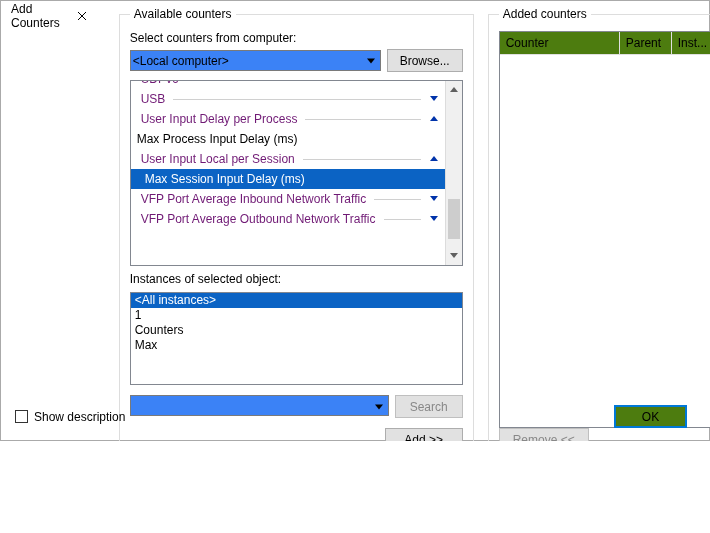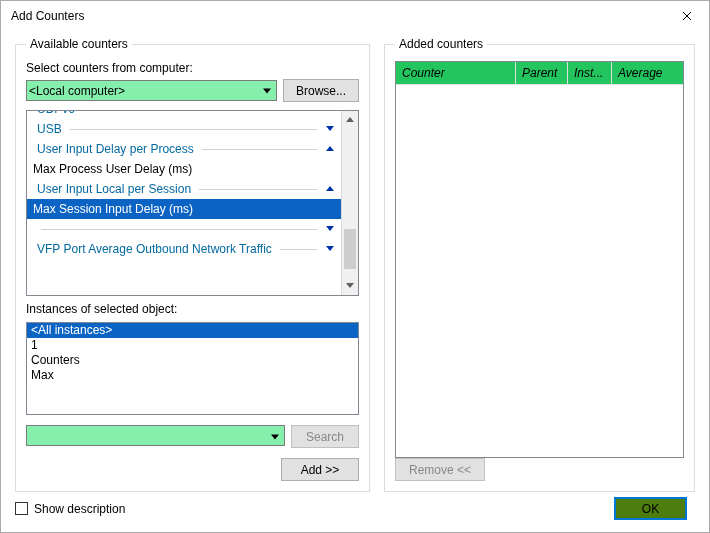--- a/index.html
+++ b/index.html
@@ -1,29 +1,29 @@
 <!DOCTYPE html>
 <html><head>
 <meta charset="utf-8">
 <style>
   * { box-sizing: border-box; font-family: "Segoe UI", Tahoma, sans-serif; font-size: 12px; }
   body { margin: 0; background: #fff; }
-  .window { width: 710px; height: 533px; border: 1px solid #aaa; background: #fff; display: flex; flex-direction: column; position: relative; }
+  .window { width: 710px; height: 441px; border: 1px solid #aaa; background: #fff; display: flex; flex-direction: row; position: relative; }
   .titlebar { height: 30px; display: flex; align-items: center; padding: 0 0 0 10px; }
   .titlebar .title { flex: 1; }
   .close-btn { width: 45px; height: 30px; display: flex; align-items: center; justify-content: center; cursor: pointer; }
   .body { flex: 1; padding: 6px 14px 0 14px; display: flex; gap: 14px; }
   fieldset.panel { border: 1px solid #ddd; padding: 8px 10px 10px 10px; margin: 0; display: flex; flex-direction: column; }
   fieldset.panel > legend { padding: 0 4px; color: #000; }
   .left-panel { width: 355px; height: 455px; }
   .right-panel { flex: 1; height: 455px; }
   .label { margin: 2px 0 4px 0; }
   .row { display: flex; gap: 6px; align-items: center; }
   select.combo, .combo-like {
-    height: 21px; border: 1px solid #7a7a7a; background: #86efac; padding: 0 2px;
+    height: 21px; border: 1px solid #7a7a7a; background: #3b82f6; padding: 0 2px;
     appearance: none; -webkit-appearance: none; position: relative;
   }
   .combo-wrap { position: relative; display: inline-block; }
   .combo-wrap::after {
     content: ""; position: absolute; right: 6px; top: 50%; transform: translateY(-50%);
     border-left: 4px solid transparent; border-right: 4px solid transparent; border-top: 5px solid #000;
     pointer-events: none;
   }
   button.win {
     height: 23px; border: 1px solid #adadad; background: #e1e1e1; padding: 0 12px; cursor: pointer;
@@ -34,43 +34,43 @@
   .counter-list {
     border: 1px solid #828790; height: 192px; margin-top: 8px; position: relative; background: #fff;
     display: flex;
   }
   .counter-list-inner { flex: 1; overflow: hidden; position: relative; }
   .scrollbar { width: 17px; background: #f0f0f0; border-left: 1px solid #dcdcdc; position: relative; }
   .scrollbar .arrow { height: 17px; display:flex; align-items:center; justify-content:center; }
   .scrollbar .arrow svg { display:block; }
   .scrollbar .thumb { position: absolute; left: 2px; right: 2px; background: #cdcdcd; }
   .tree-item {
-    height: 20px; display: flex; align-items: center; padding: 0 6px 0 10px; color: #0369a1; cursor: default; gap: 4px;
+    height: 20px; display: flex; align-items: center; padding: 0 6px 0 10px; color: #701a75; cursor: default; gap: 4px;
   }
   .tree-item .line { flex: 1; border-top: 1px solid #d0d0d0; margin: 0 4px; height: 0; }
   .tree-item .txt { white-space: nowrap; }
   .tree-item.sub { padding-left: 10px; color: #000; }
   .tree-item.selected { background: #0b63c4; color: #fff; }
   .chev { width: 10px; display:flex; align-items:center; justify-content:center; }
   .chev svg { display:block; }
   .tree-item .chev path { fill: #0033aa; }
   .instances-list {
     border: 1px solid #828790; height: 96px; margin-top: 2px; background: #fff; overflow: hidden;
   }
   .inst-item { height: 15px; padding: 0 4px; display: flex; align-items: center; cursor: default; }
   .inst-item.selected { background: #0b63c4; color: #fff; }
   .search-row { display: flex; gap: 6px; margin-top: 10px; }
   .add-row { display: flex; justify-content: flex-end; margin-top: 10px; }
   .right-grid {
     border: 1px solid #828790; flex: 1; background: #fff; display: flex; flex-direction: column; margin-top: 2px;
   }
   .grid-header { display: flex; height: 23px; }
   .grid-header .col {
-    border-right: 1px solid #e0e0e0; border-bottom: 1px solid #e0e0e0; background: #22c55e;
-    padding: 0 6px; display: flex; align-items: center; overflow: hidden; white-space: nowrap; font-style: italic;
+    border-right: 1px solid #e0e0e0; border-bottom: 1px solid #e0e0e0; background: #4d7c0f;
+    padding: 0 6px; display: flex; align-items: center; overflow: hidden; white-space: nowrap;
   }
   .remove-row { margin-top: 0; }
   .footer {
     position: absolute; left: 14px; right: 14px; bottom: 12px; height: 23px;
     display: flex; align-items: center;
   }
   .footer .spacer { flex: 1; }
   .checkbox { display: flex; align-items: center; gap: 6px; cursor: pointer; }
   .checkbox .box { width: 13px; height: 13px; border: 1px solid #333; background: #fff; }
   .mt6 { margin-top: 6px; }
@@ -126,35 +126,36 @@
           <div class="tree-item">
             <span class="txt">User Input Delay per Process</span>
             <span class="line"></span>
             <span class="chev">
                 <svg width="8" height="6">
                   <path d="M0 5 L8 5 L4 0 Z"></path>
                 </svg>
               </span>
           </div>
           <div class="tree-item sub" style="padding-left:6px">
-            <span class="txt">Max Process User Delay (ms)</span>
+            <span class="txt">Max Process Input Delay (ms)</span>
           </div>
           <div class="tree-item">
             <span class="txt">User Input Local per Session</span>
             <span class="line"></span>
             <span class="chev">
                 <svg width="8" height="6">
                   <path d="M0 5 L8 5 L4 0 Z"></path>
                 </svg>
               </span>
           </div>
-          <div class="tree-item sub selected" style="padding-left:6px">
+          <div class="tree-item sub selected" style="padding-left:14px">
             <span class="txt">Max Session Input Delay (ms)</span>
           </div>
           <div class="tree-item">
+            <span class="txt">VFP Port Average Inbound Network Traffic</span>
             <span class="line"></span>
             <span class="chev">
                 <svg width="8" height="6">
                   <path d="M0 0 L8 0 L4 5 Z"></path>
                 </svg>
               </span>
           </div>
           <div class="tree-item">
             <span class="txt">VFP Port Average Outbound Network Traffic</span>
             <span class="line"></span>

